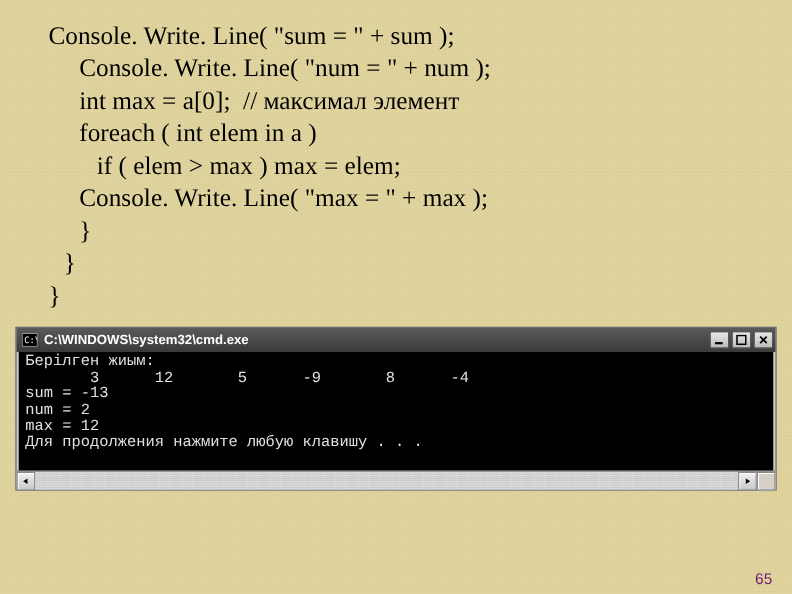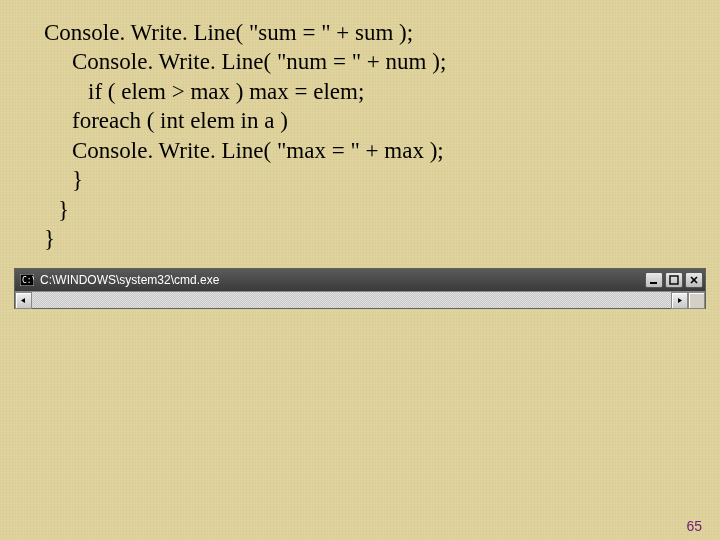--- a/index.html
+++ b/index.html
@@ -42,21 +42,21 @@
   .titlebar-icon {
     width: 16px; height: 14px;
     margin-right: 5px;
     display: flex; align-items: center; justify-content: center;
   }
   .titlebar-title {
     flex: 1;
     color: #fff;
     font-family: Tahoma, Arial, sans-serif;
     font-size: 12px;
-    font-weight: normal;
+    font-weight: bold;
   }
   .win-controls { display: flex; gap: 2px; }
   .win-btn {
     width: 18px; height: 16px;
     background: linear-gradient(#e8e8e8,#bcbcbc);
     border: 1px solid #555;
     border-radius: 2px;
     display: flex; align-items: center; justify-content: center;
   }
   .win-btn svg { display: block; }
@@ -106,22 +106,23 @@
     font-family: Arial, sans-serif;
     font-size: 14px;
   }
 </style>
 </head>
 <body>
 
 <div class="code-area">
   <div class="code-line">Console. Write. Line( "sum = " + sum );</div>
   <div class="code-line ind1">Console. Write. Line( "num = " + num );</div>
+  <div class="code-line ind1">int max = a[0];  // максимал элемент</div>
+  <div class="code-line ind1">foreach ( int elem in a )</div>
   <div class="code-line ind2">if ( elem &gt; max ) max = elem;</div>
-  <div class="code-line ind1">foreach ( int elem in a )</div>
   <div class="code-line ind1">Console. Write. Line( "max = " + max );</div>
   <div class="code-line ind1">}</div>
   <div class="code-line" style="padding-left:14px">}</div>
   <div class="code-line">}</div>
 </div>
 
 <div class="cmd-window">
   <div class="titlebar">
     <div class="titlebar-icon">
       <svg width="14" height="12" viewBox="0 0 14 12">
@@ -143,20 +144,26 @@
       </div>
       <div class="win-btn">
         <svg width="10" height="10" viewBox="0 0 10 10">
           <line x1="2" y1="2" x2="8" y2="8" stroke="#000" stroke-width="1.6"></line>
           <line x1="8" y1="2" x2="2" y2="8" stroke="#000" stroke-width="1.6"></line>
         </svg>
       </div>
     </div>
   </div>
 
+  <div class="terminal"><span>Берілген жиым:</span>
+<span>       3      12       5      -9       8      -4</span>
+<span>sum = -13</span>
+<span>num = 2</span>
+<span>max = 12</span>
+<span>Для продолжения нажмите любую клавишу . . .</span></div>
 
   <div class="scrollbar-bottom">
     <div class="sb-btn">
       <svg width="7" height="7" viewBox="0 0 7 7">
         <polygon points="5,1 5,6 1,3.5" fill="#000"></polygon>
       </svg>
     </div>
     <div class="sb-track"></div>
     <div class="sb-btn">
       <svg width="7" height="7" viewBox="0 0 7 7">

